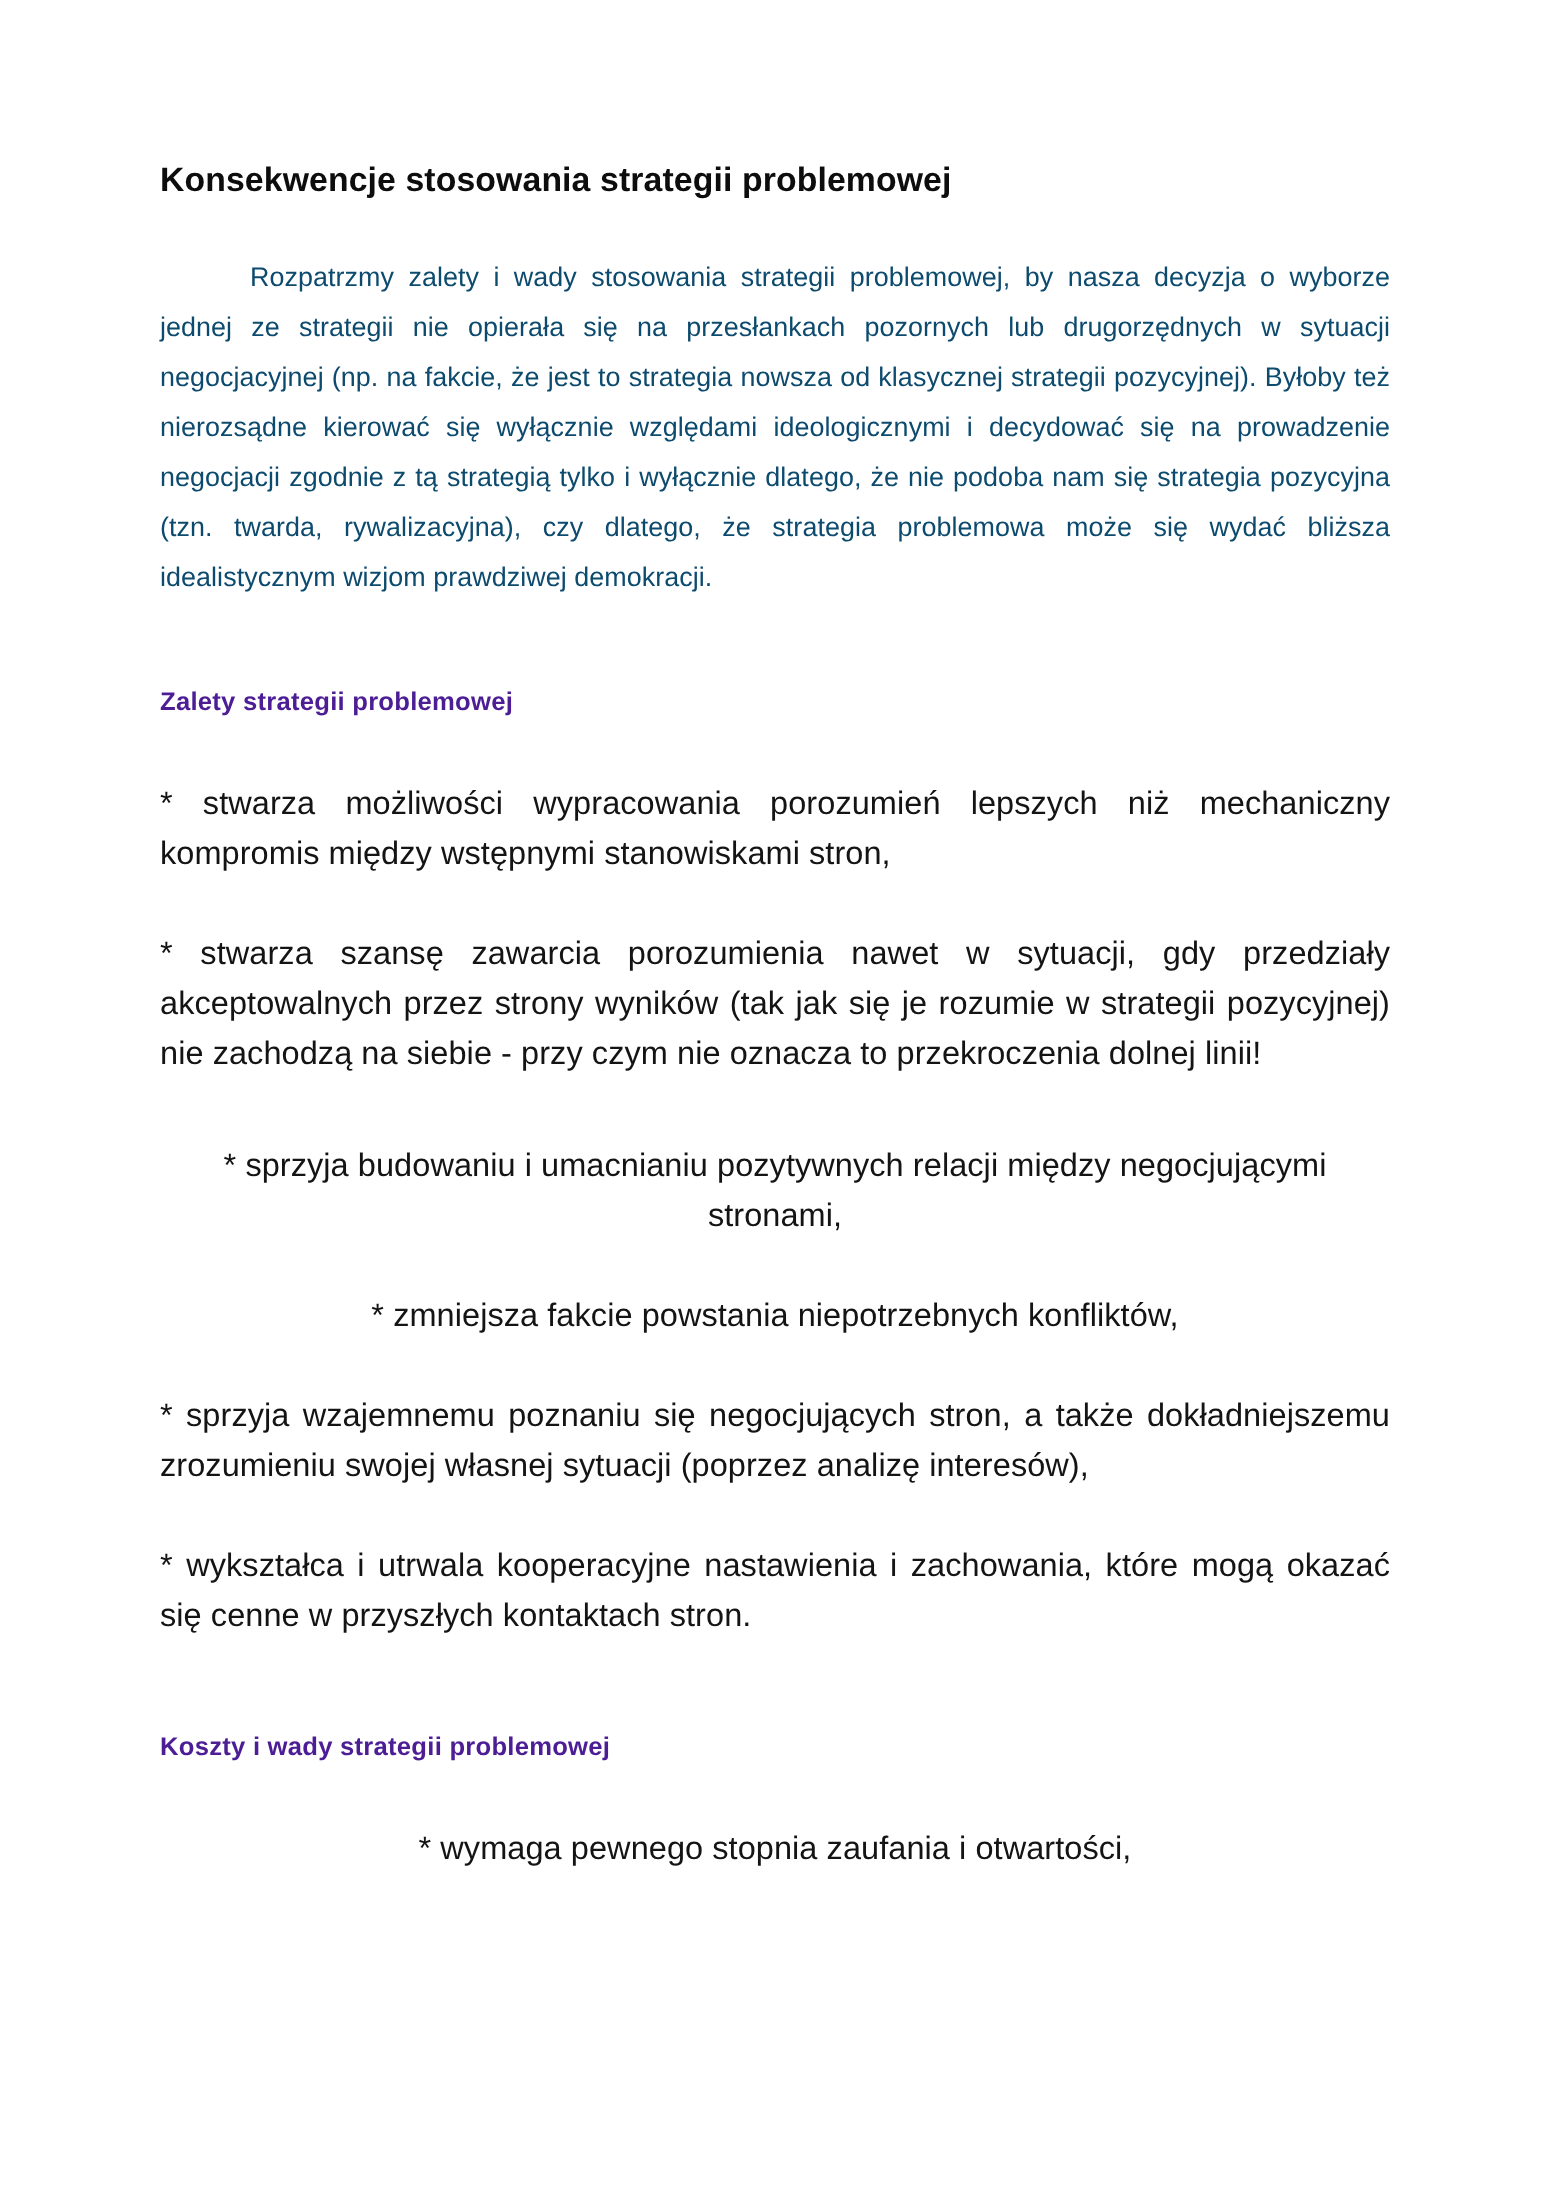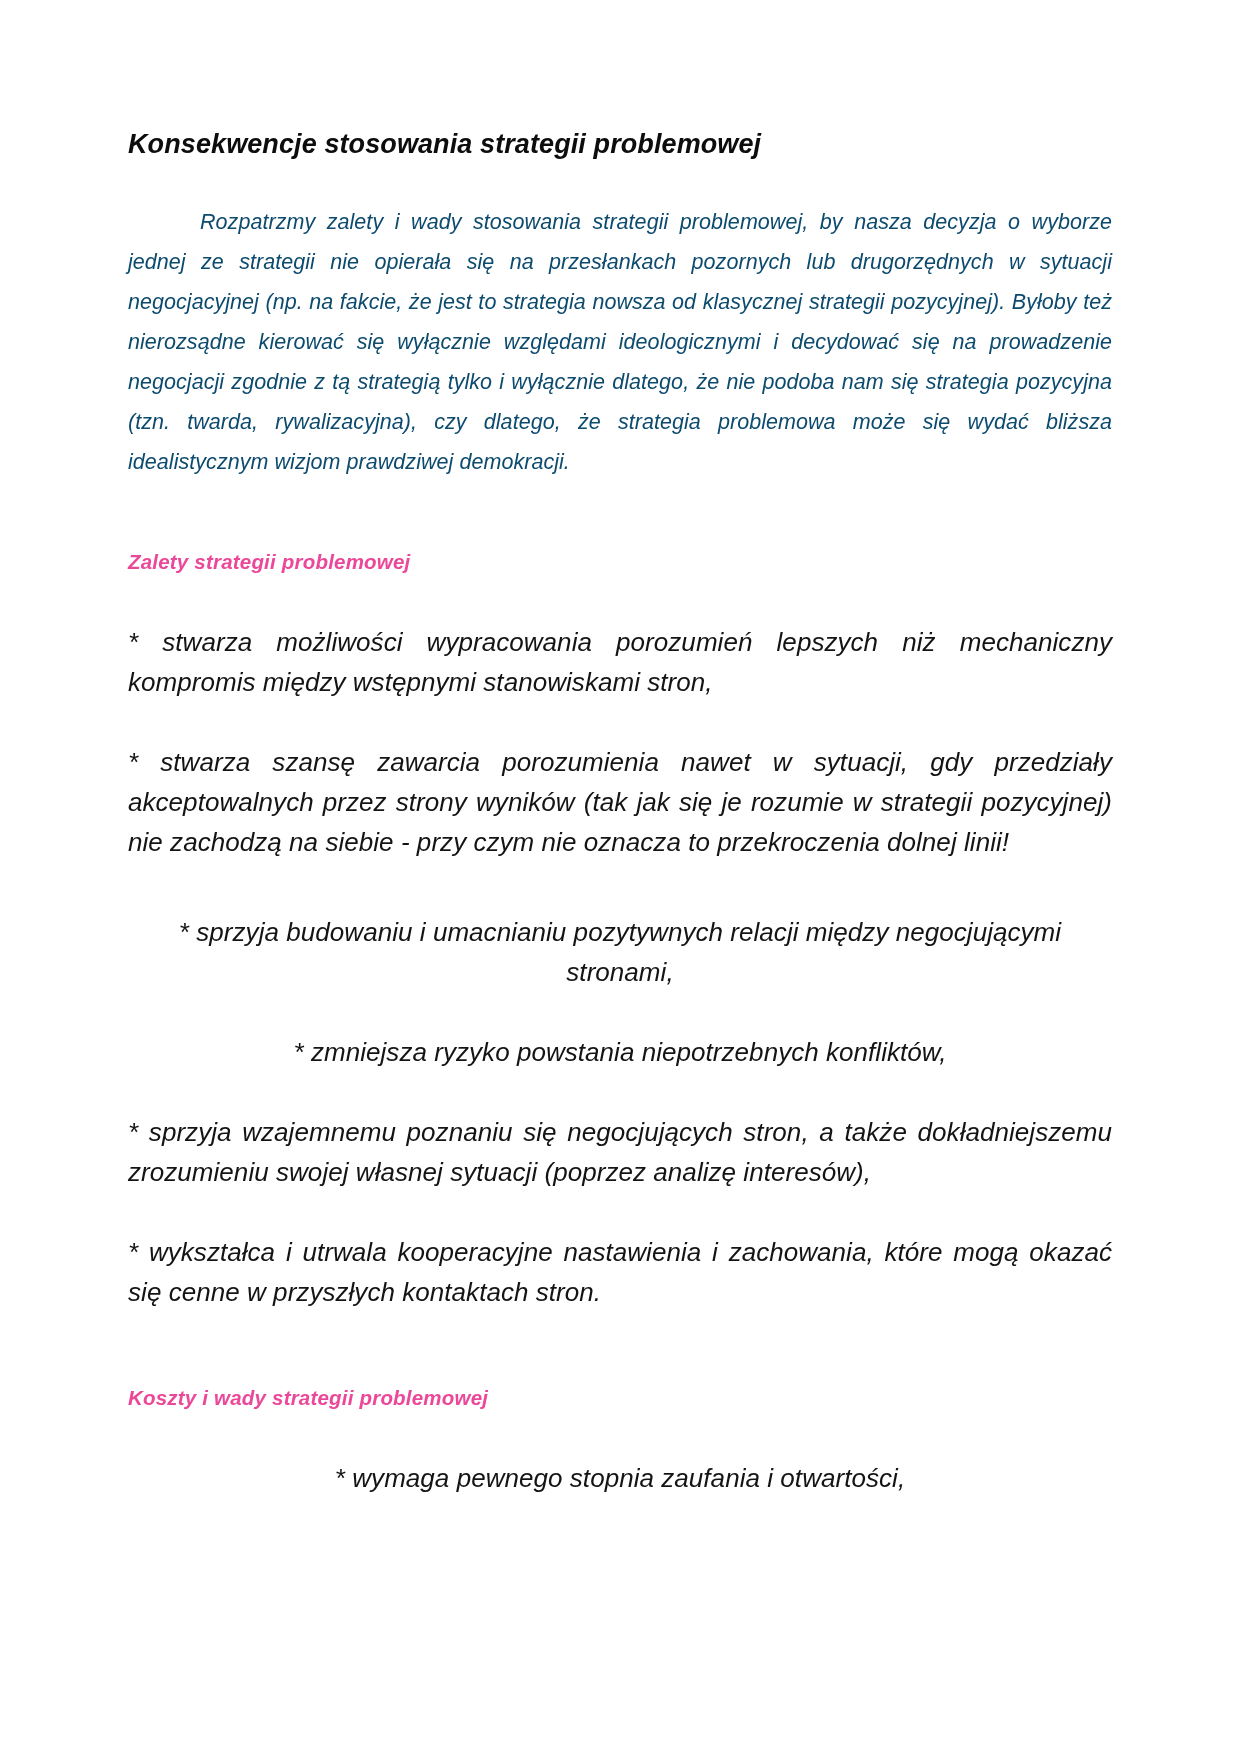--- a/index.html
+++ b/index.html
@@ -12,21 +12,20 @@
     color: #111111;
   }
   .page {
     position: relative;
     width: 1240px;
     height: 1754px;
     background: #ffffff;
     box-sizing: border-box;
     padding: 128px 128px 0 128px;
     overflow: hidden;
-    font-style: italic;
   }
   .doc-title {
     font-size: 27px;
     font-weight: bold;
     letter-spacing: 0.1px;
     line-height: 1.25;
     margin: 0 0 40px 0;
     color: #0d0d0d;
   }
   .para {
@@ -38,21 +37,21 @@
     letter-spacing: 0.05px;
   }
   .para.indent {
     text-indent: 72px;
   }
   .section-heading {
     font-size: 20.5px;
     font-weight: bold;
     line-height: 40px;
     margin: 0 0 30px 0;
-    color: #ec4899;
+    color: #4c1d95;
     letter-spacing: 0.2px;
   }
   .bullet {
     font-size: 26px;
     line-height: 40px;
     text-align: justify;
     margin: 0 0 30px 0;
     color: #141414;
     letter-spacing: 0.05px;
   }
@@ -85,21 +84,21 @@
 
   <div class="spacer-sm"></div>
 
 
   <div class="spacer-sm"></div>
 
   <p class="bullet nojustify">* sprzyja budowaniu i umacnianiu pozytywnych relacji między negocjującymi stronami,</p>
 
   <div class="spacer-sm"></div>
 
-  <p class="bullet nojustify">* zmniejsza ryzyko powstania niepotrzebnych konfliktów,</p>
+  <p class="bullet nojustify">* zmniejsza fakcie powstania niepotrzebnych konfliktów,</p>
 
   <div class="spacer-sm"></div>
 
   <p class="bullet">* sprzyja wzajemnemu poznaniu się negocjujących stron, a także dokładniejszemu zrozumieniu swojej własnej sytuacji (poprzez analizę interesów),</p>
 
   <div class="spacer-sm"></div>
 
   <p class="bullet">* wykształca i utrwala kooperacyjne nastawienia i zachowania, które mogą okazać się cenne w przyszłych kontaktach stron.</p>
 
   <div class="spacer-sm"></div>

